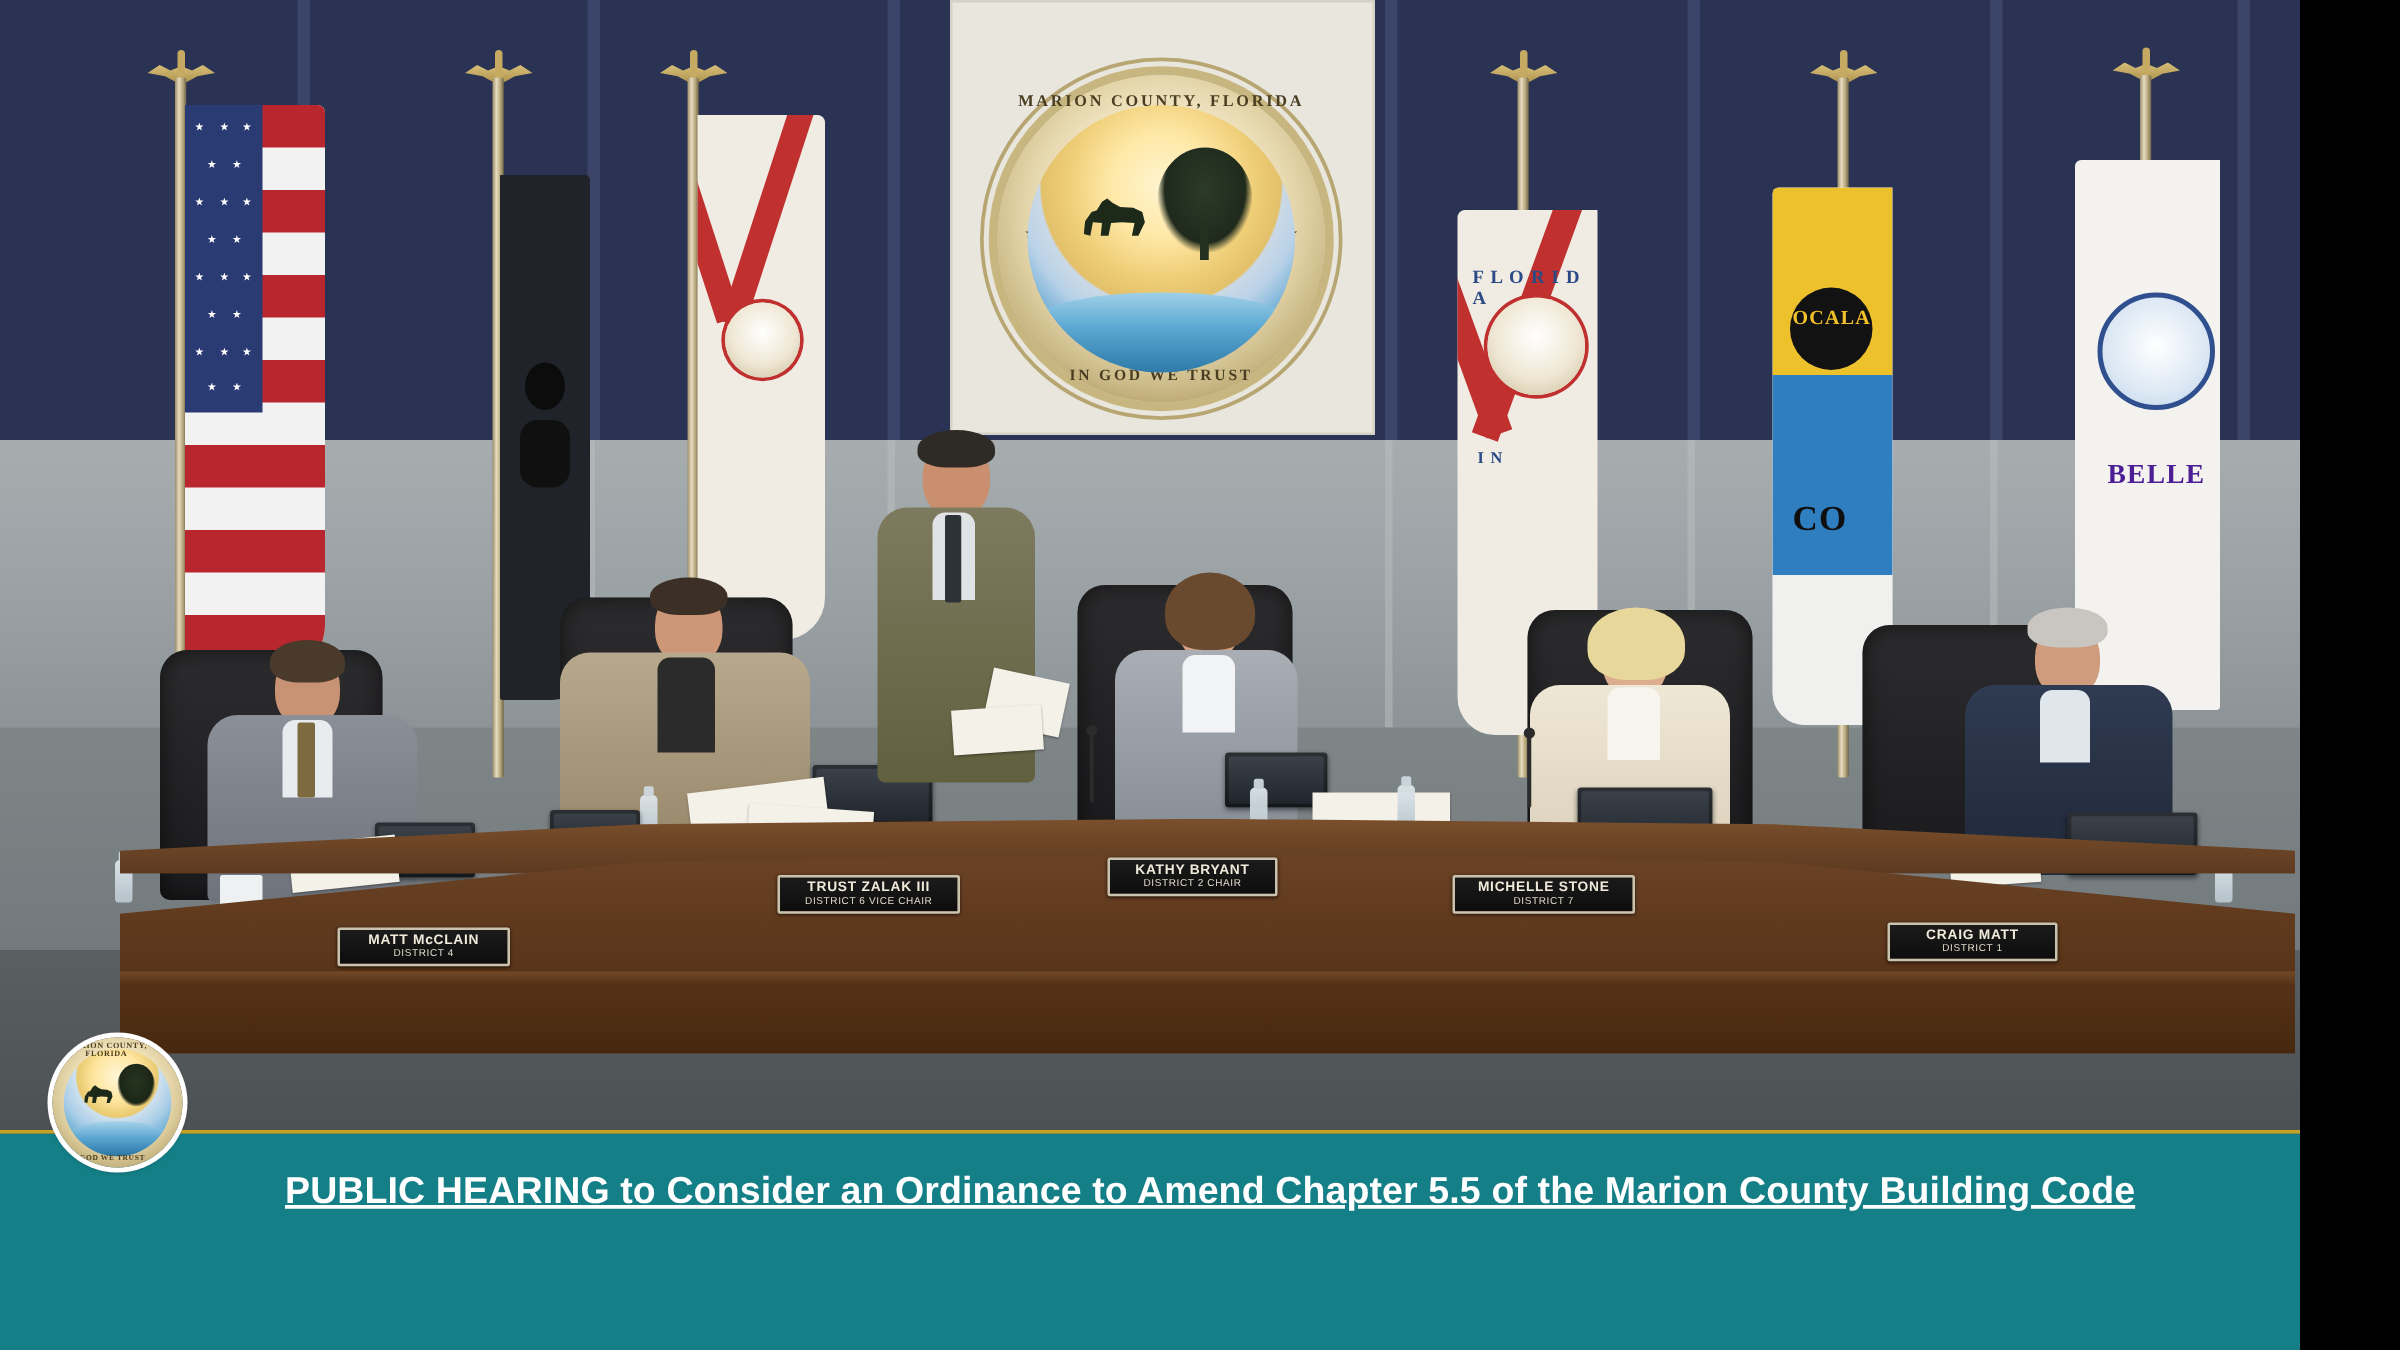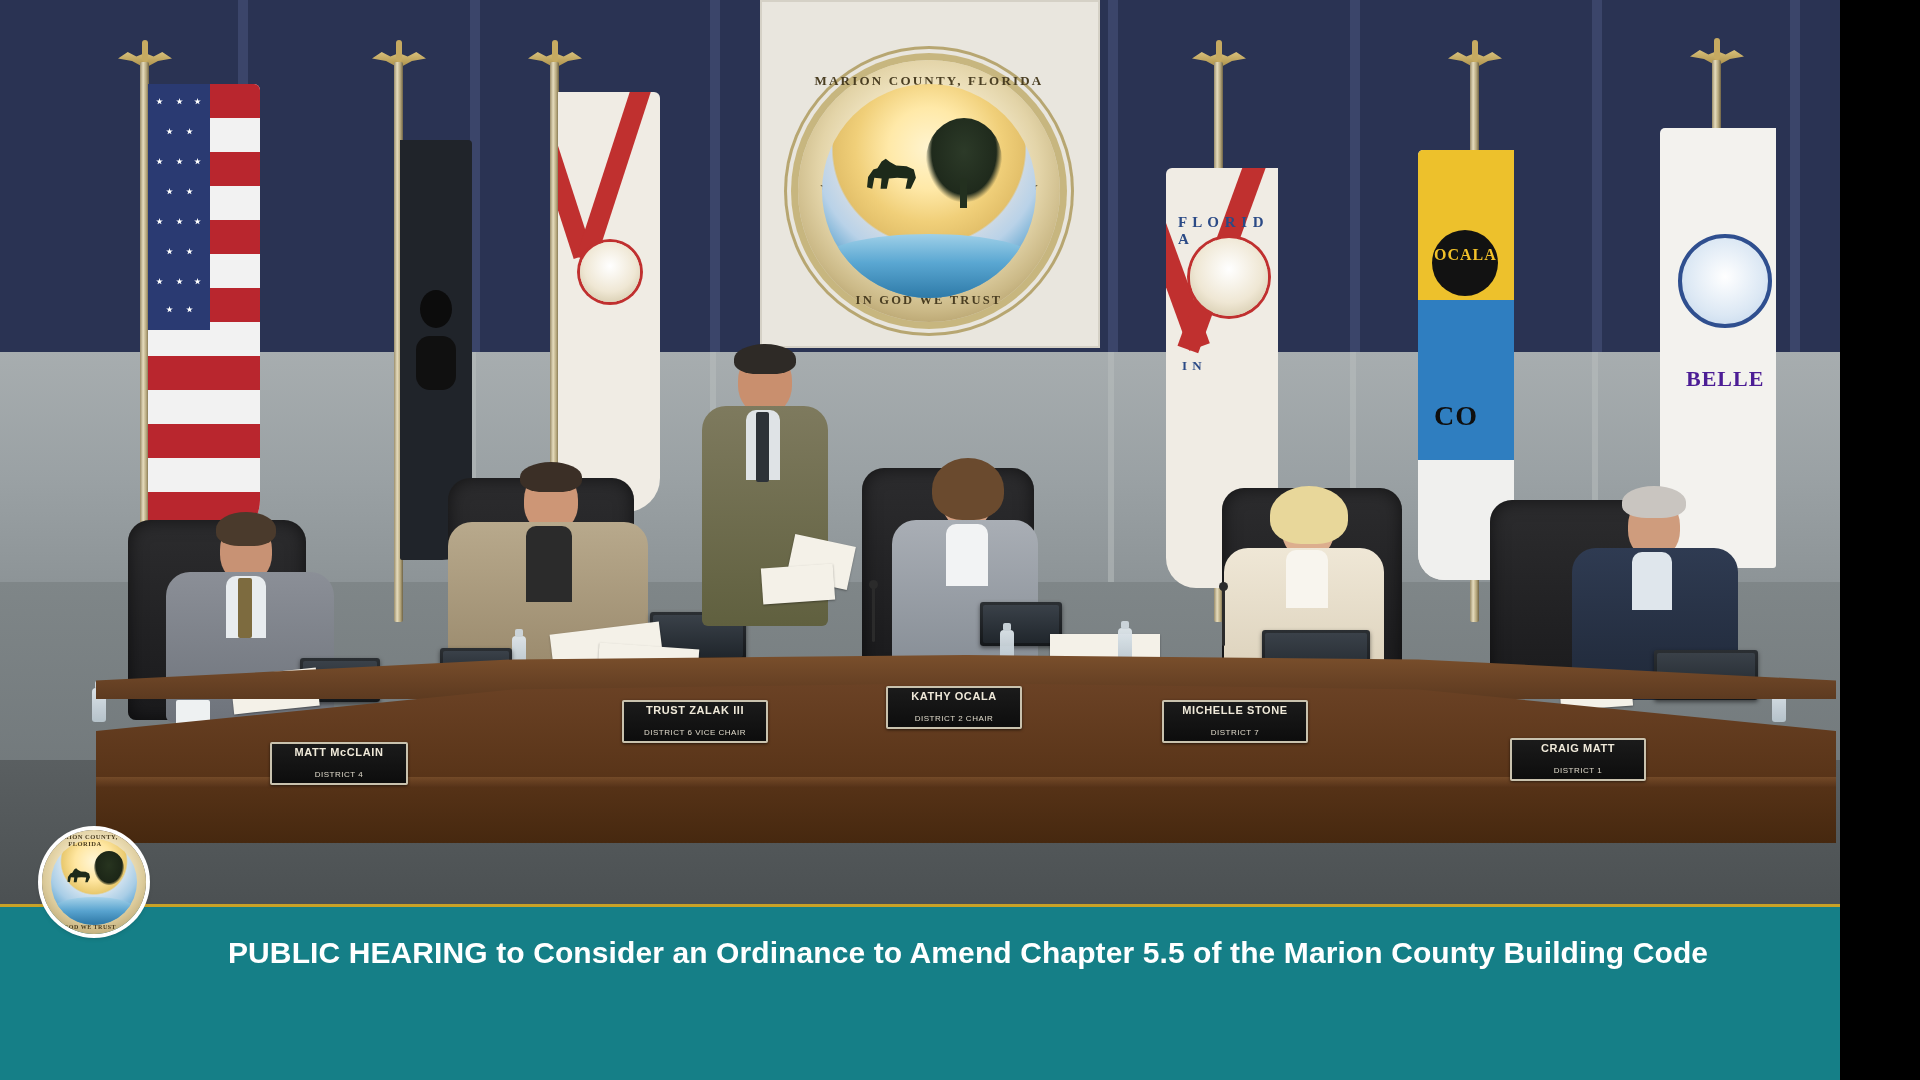--- a/index.html
+++ b/index.html
@@ -274,21 +274,20 @@
     font-size: 11px;
     font-weight: bold;
     letter-spacing: .6px;
     white-space: nowrap;
   }
   .nameplate .ds {
     font-size: 8px;
     letter-spacing: .5px;
     white-space: nowrap;
     opacity: .92;
-    margin-top: 12px;
   }
 
   
   .chair {
     position: absolute;
     background: linear-gradient(180deg,#2c2c2e 0%, #1a1a1c 100%);
     border-radius: 22px 22px 8px 8px;
     box-shadow: inset 0 0 18px rgba(0,0,0,.6);
   }
   .person { position: absolute; }
@@ -386,20 +385,21 @@
   }
   .lt-headline {
     position: absolute;
     left: 228px; top: 28px;
     width: 1600px;
     color: #ffffff;
     font-size: 30px;
     font-weight: bold;
     line-height: 1.22;
     letter-spacing: .1px;
+    text-decoration: underline;
   }
   .lt-logo {
     position: absolute;
     left: 42px; top: -22px;
     width: 104px; height: 104px;
     border-radius: 50%;
     background: radial-gradient(circle at 50% 42%, #fff9e8 0%, #f3e6c2 40%, #dccb9b 62%, #b8a471 82%, #8d7a4b 100%);
     box-shadow: 0 0 0 4px #ffffff, 0 2px 6px rgba(0,0,0,.45);
     overflow: hidden;
   }
@@ -654,21 +654,21 @@
 
   <div class="nameplate" style="left:270px; top:742px; width:122px">
     <div class="nm">MATT McCLAIN</div>
     <div class="ds">DISTRICT 4</div>
   </div>
   <div class="nameplate" style="left:622px; top:700px; width:130px">
     <div class="nm">TRUST ZALAK III</div>
     <div class="ds">DISTRICT 6 VICE CHAIR</div>
   </div>
   <div class="nameplate" style="left:886px; top:686px; width:120px">
-    <div class="nm">KATHY OCALA</div>
+    <div class="nm">KATHY BRYANT</div>
     <div class="ds">DISTRICT 2 CHAIR</div>
   </div>
   <div class="nameplate" style="left:1162px; top:700px; width:130px">
     <div class="nm">MICHELLE STONE</div>
     <div class="ds">DISTRICT 7</div>
   </div>
   <div class="nameplate" style="left:1510px; top:738px; width:120px">
     <div class="nm">CRAIG MATT</div>
     <div class="ds">DISTRICT 1</div>
   </div>

